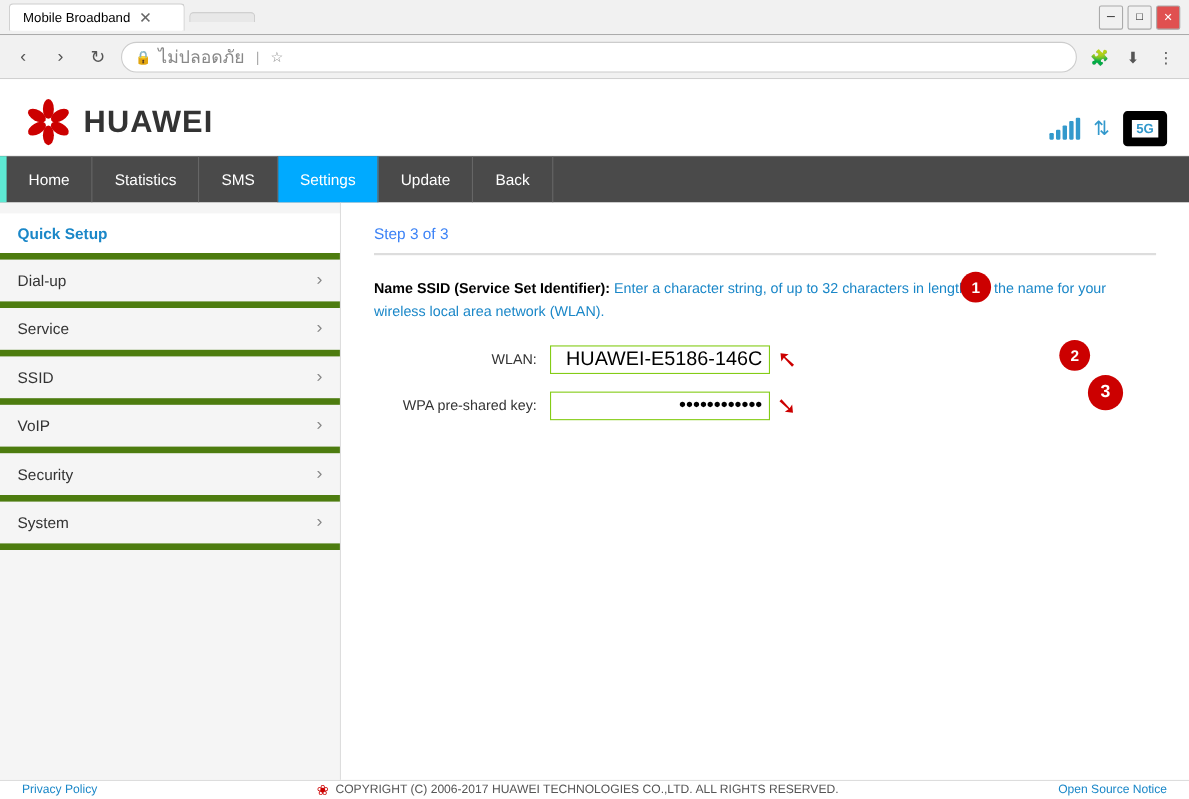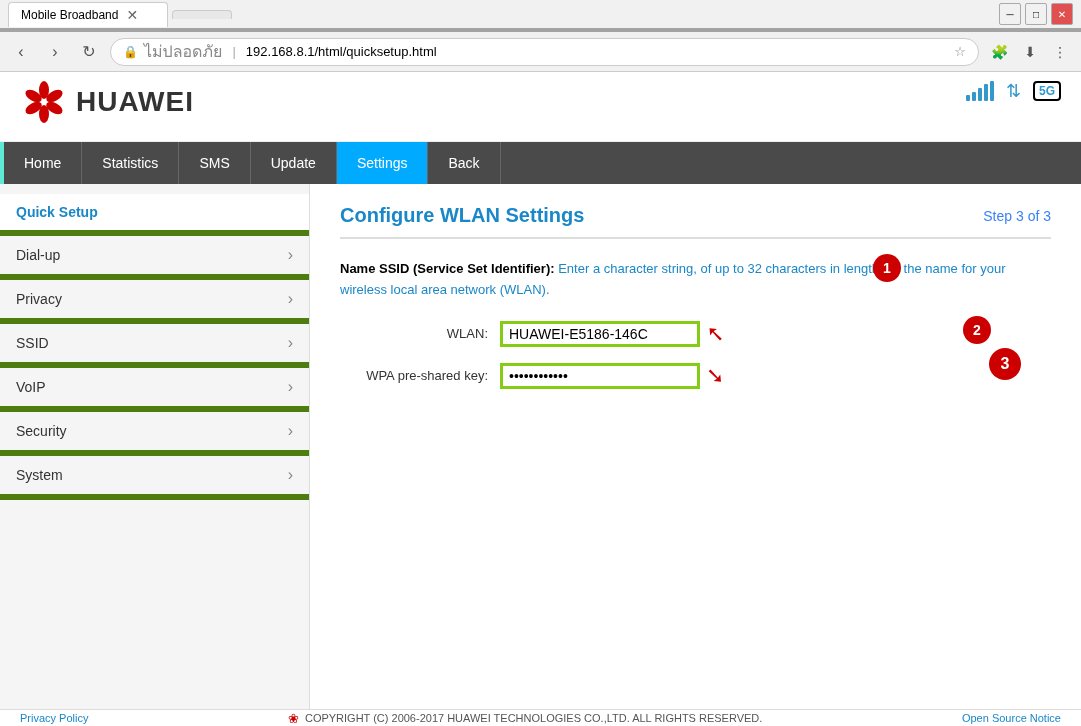--- a/index.html
+++ b/index.html
@@ -5,21 +5,21 @@
     * { box-sizing: border-box; margin: 0; padding: 0; }
     body { font-family: Arial, sans-serif; font-size: 13px; background: #fff; width: 1081px; height: 726px; overflow: hidden; }
 
     
     .browser-titlebar {
       background: #f1f1f1;
       height: 32px;
       display: flex;
       align-items: center;
       padding: 0 8px;
-      border-bottom: 4px solid #a3a3a3;
+      border-bottom: 1px solid #a3a3a3;
     }
     .browser-tab {
       background: #fff;
       border: 1px solid #ccc;
       border-bottom: none;
       padding: 4px 12px;
       font-size: 12px;
       display: flex;
       align-items: center;
       gap: 8px;
@@ -107,21 +107,21 @@
       display: flex;
       flex-direction: column;
       height: calc(726px - 72px);
     }
 
     
     .huawei-header {
       background: #fff;
       padding: 8px 20px;
       display: flex;
-      align-items: flex-start;
+      align-items: flex-end;
       justify-content: space-between;
       border-bottom: 1px solid #eee;
       height: 70px;
     }
     .huawei-logo {
       display: flex;
       align-items: center;
       gap: 8px;
     }
     .logo-text {
@@ -148,21 +148,21 @@
     .nav-item {
       padding: 0 20px;
       height: 42px;
       display: flex;
       align-items: center;
       color: #fff;
       font-size: 14px;
       cursor: pointer;
       border-right: 1px solid #666;
     }
-    .nav-item:first-child { border-left: 4px solid #5eead4; }
+    .nav-item:first-child { border-left: 6px solid #5eead4; }
     .nav-item.active {
       background: #00aaff;
       color: #fff;
     }
 
     
     .main-content {
       display: flex;
       flex: 1;
       overflow: hidden;
@@ -242,24 +242,25 @@
     .form-label {
       width: 160px;
       text-align: right;
       padding-right: 12px;
       font-size: 13px;
       color: #333;
     }
     .form-input {
       width: 200px;
       height: 26px;
-      border: 3px solid #84cc16;
+      border: 1px solid #84cc16;
       padding: 2px 6px;
-      font-size: 14px;
-      background: #fff;
+      font-size: 18px;
+      background: #fff;
+      text-align: right;
     }
 
     
     .annotation-circle {
       display: inline-flex;
       align-items: center;
       justify-content: center;
       width: 28px; height: 28px;
       border-radius: 50%;
       background: #cc0000;
@@ -329,21 +330,21 @@
       gap: 2px;
       height: 20px;
     }
     .signal-bar {
       width: 4px;
       background: #3399cc;
       border-radius: 1px;
     }
     .arrows-icon { font-size: 18px; color: #3399cc; }
     .network-badge {
-      border: 2px solid #000000;
+      border: 8px solid #000000;
       border-radius: 4px;
       padding: 1px 4px;
       font-size: 12px;
       font-weight: bold;
       color: #3399cc;
     }
   </style>
 </head>
 <body>
 
@@ -361,21 +362,20 @@
 </div>
 
 <div class="browser-toolbar">
   <button class="nav-btn">‹</button>
   <button class="nav-btn">›</button>
   <button class="nav-btn">↻</button>
   <div class="address-bar">
     <span style="color:#888;font-size:12px;">🔒</span>
     <span style="color:#888;font-size:16px;">ไม่ปลอดภัย</span>
     <span style="color:#aaa;margin:0 4px;">|</span>
-    <input type="text" style="flex: 1 1 0%; border: none; outline: none; font-size: 13px;" value="192.168.8.1/html/quicksetup.html">
     <span style="color:#888;">☆</span>
   </div>
   <div class="toolbar-icons">
     <button class="toolbar-icon-btn">🧩</button>
     <button class="toolbar-icon-btn">⬇</button>
     <button class="toolbar-icon-btn">⋮</button>
   </div>
 </div>
 
 <div class="page-wrapper">
@@ -417,43 +417,43 @@
   <div class="nav-bar">
     <div class="nav-item">
       <span>Home</span>
     </div>
     <div class="nav-item">
       <span>Statistics</span>
     </div>
     <div class="nav-item">
       <span>SMS</span>
     </div>
+    <div class="nav-item active">
+      <span>Settings</span>
+    </div>
     <div class="nav-item">
       <span>Update</span>
-    </div>
-    <div class="nav-item active">
-      <span>Settings</span>
     </div>
     <div class="nav-item">
       <span>Back</span>
     </div>
   </div>
 
   <div class="main-content">
 
     <div class="sidebar">
       <div class="sidebar-item active">
         <span>Quick Setup</span>
       </div>
       <div class="sidebar-item">
         <span>Dial-up</span>
         <span class="sidebar-arrow">›</span>
       </div>
       <div class="sidebar-item">
-        <span>Privacy</span>
+        <span>Service</span>
         <span class="sidebar-arrow">›</span>
       </div>
       <div class="sidebar-item">
         <span>SSID</span>
         <span class="sidebar-arrow">›</span>
       </div>
       <div class="sidebar-item">
         <span>VoIP</span>
         <span class="sidebar-arrow">›</span>
       </div>
@@ -463,21 +463,20 @@
       </div>
       <div class="sidebar-item">
         <span>System</span>
         <span class="sidebar-arrow">›</span>
       </div>
     </div>
 
     <div class="content-area">
 
       <div class="content-header">
-        <h2 class="content-title">Configure WLAN Settings</h2>
         <span class="step-info">Step 3 of 3</span>
       </div>
 
       <div style="position:relative; margin-bottom:20px;">
         <p class="form-description">
           <strong>Name SSID (Service Set Identifier):</strong>
           <span class="blue"> Enter a character string, of up to 32 characters in length, as the name for your wireless local area network (WLAN).</span>
         </p>
 
         <div style="position:absolute; top:-5px; right:150px;">

